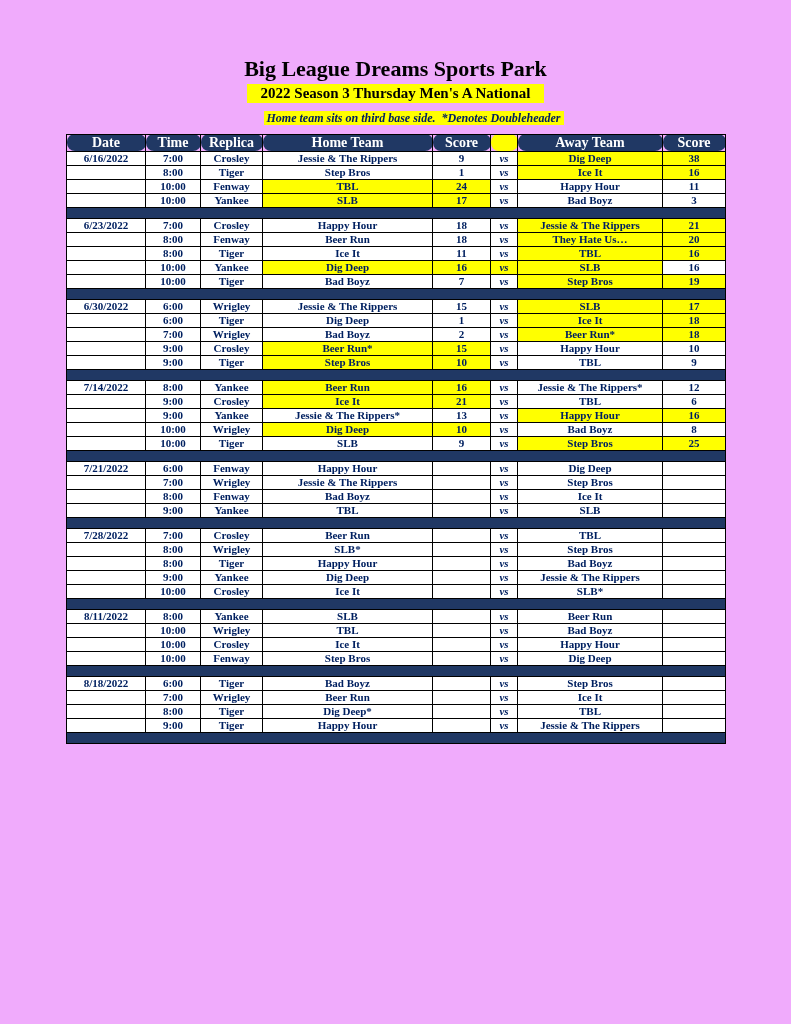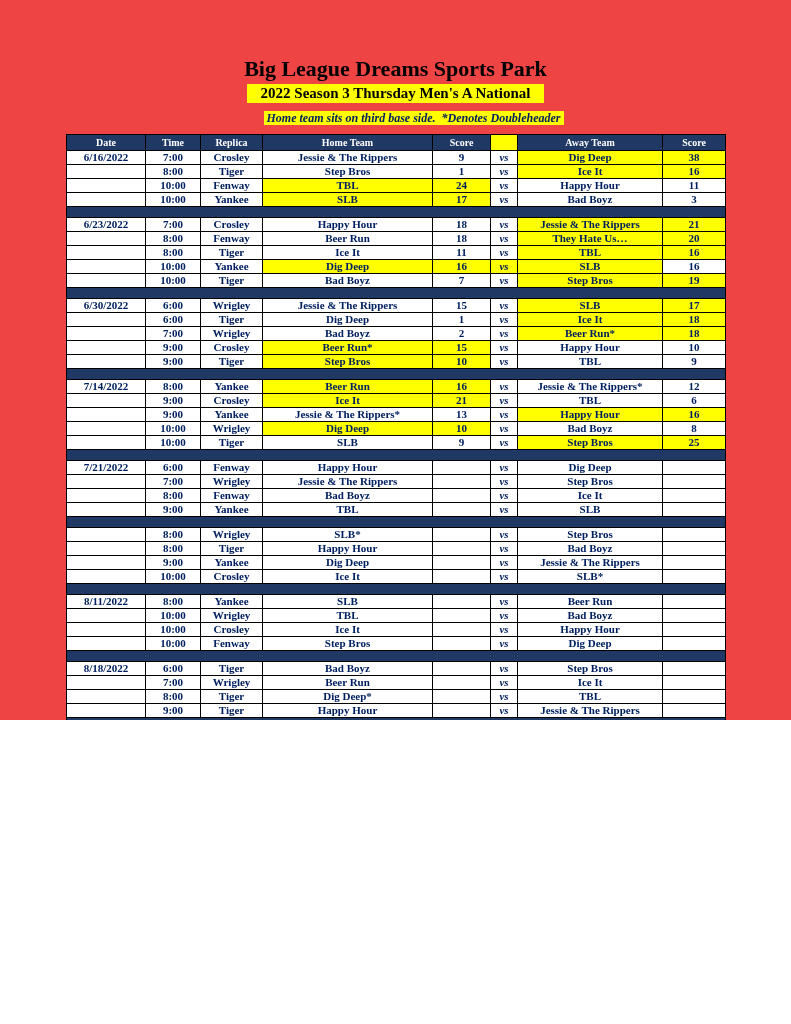--- a/index.html
+++ b/index.html
@@ -7,21 +7,21 @@
     --yellow:#FFFF00;
     --ink:#002060;
   }
   *{box-sizing:border-box;}
   html,body{margin:0;padding:0;}
   body{
     width:791px;height:1024px;background:#ffffff;
     font-family:"Liberation Serif","DejaVu Serif",serif;
     color:#000;
   }
-  .page{position:relative;width:791px;height:720px;background:#ef4444;overflow:hidden;}
+  .page{position:relative;width:791px;height:1024px;background:#f0abfc;overflow:hidden;}
   .title{
     text-align:center;font-size:22px;font-weight:bold;
     margin:56px 0 2px 0;color:#000;
   }
   .subtitle-wrap,.note-wrap{text-align:center;}
   .subtitle{
     display:inline-block;background:var(--yellow);color:#000;
     font-size:15px;font-weight:bold;padding:0 14px;line-height:1.25;
   }
   .note-wrap{margin-top:5px;margin-left:36px;}
@@ -34,21 +34,21 @@
     border-collapse:collapse;table-layout:fixed;
     width:659px;margin:8px 0 0 66px;
   }
   .sched th,.sched td{
     border:1px solid #000;
     font-weight:bold;text-align:center;vertical-align:middle;
     font-size:11px;height:14px;padding:0 2px;
     overflow:hidden;white-space:nowrap;
   }
   .sched thead th{
-    background:var(--navy);color:#ffffff;font-size:10px;height:16px;
+    background:var(--navy);color:#ffffff;font-size:14px;height:16px;border-radius:8px;
   }
   .sched thead th.hl-cell{background:var(--yellow);}
   .sched td{color:var(--ink);background:#fff;}
   .sched td.hl-cell{background:var(--yellow);}
   .sched td.c-vs{font-style:italic;font-size:11px;padding:0;}
   .sched tr.sep td{background:var(--navy);height:11px;padding:0;}
   .footer{
     margin:12px 0 0 66px;font-size:12px;font-weight:bold;color:#000;
   }
 </style>
@@ -330,20 +330,30 @@
           <td class="c-home">TBL</td>
           <td class="c-home_score"></td>
           <td class="c-vs">vs</td>
           <td class="c-away">SLB</td>
           <td class="c-away_score"></td>
         </tr>
         <tr class="sep">
           <td colspan="8"></td>
         </tr>
         <tr>
+          <td class="c-date">7/28/2022</td>
+          <td class="c-time">7:00</td>
+          <td class="c-replica">Crosley</td>
+          <td class="c-home">Beer Run</td>
+          <td class="c-home_score"></td>
+          <td class="c-vs">vs</td>
+          <td class="c-away">TBL</td>
+          <td class="c-away_score"></td>
+        </tr>
+        <tr>
           <td class="c-date"></td>
           <td class="c-time">8:00</td>
           <td class="c-replica">Wrigley</td>
           <td class="c-home">SLB*</td>
           <td class="c-home_score"></td>
           <td class="c-vs">vs</td>
           <td class="c-away">Step Bros</td>
           <td class="c-away_score"></td>
         </tr>
         <tr>

